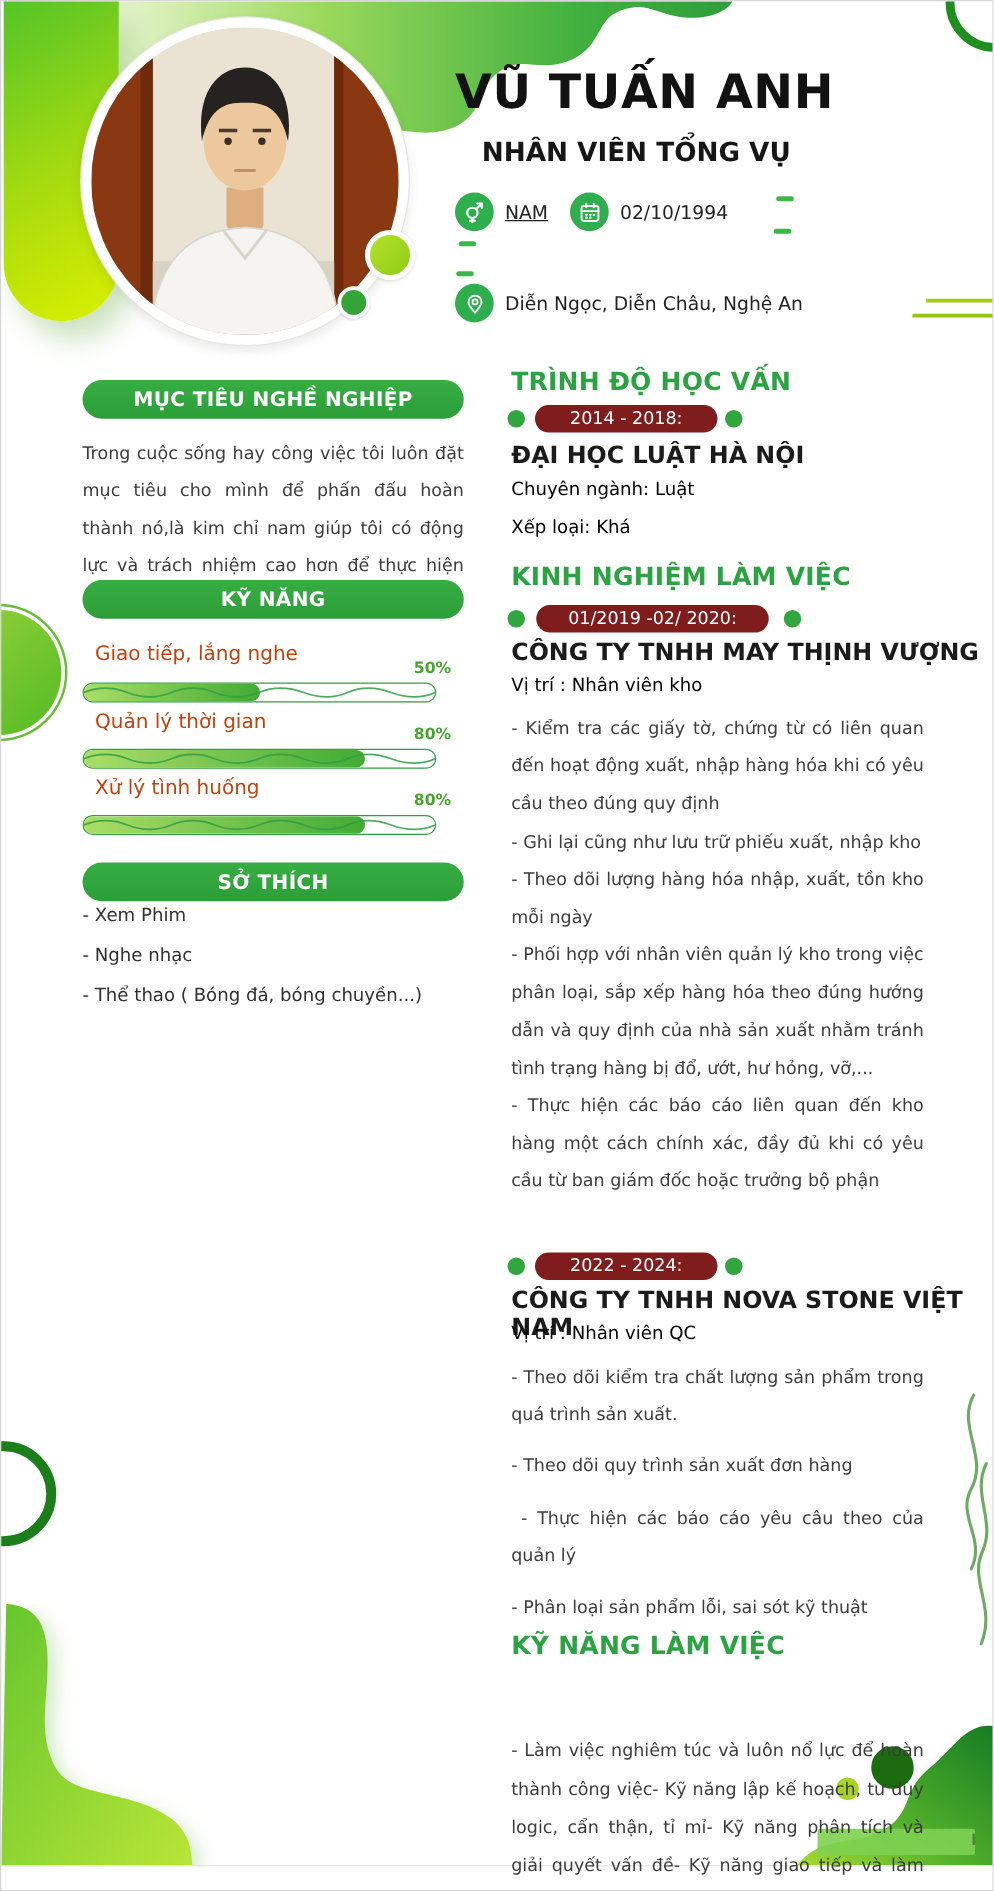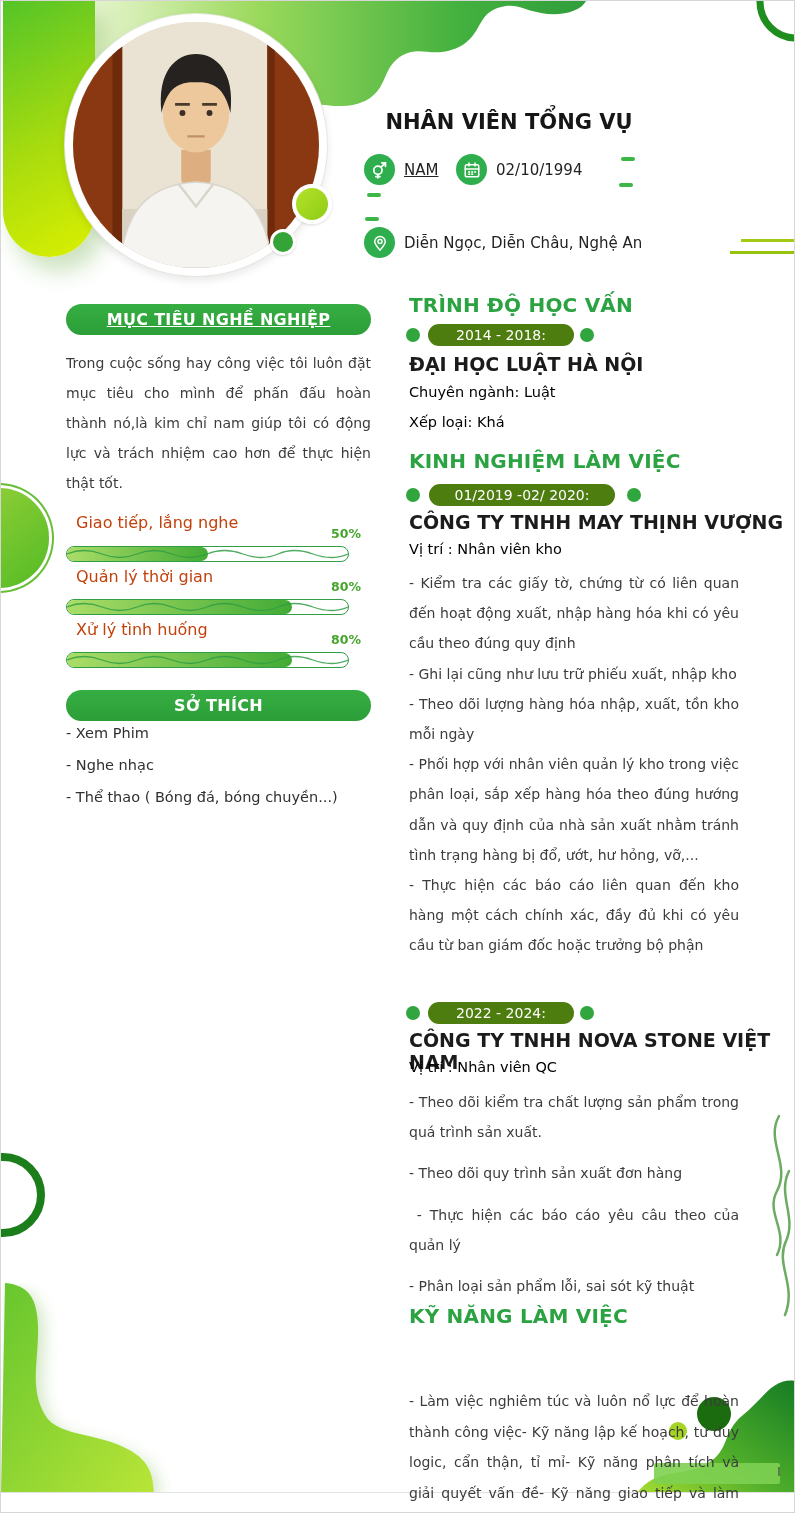--- a/index.html
+++ b/index.html
@@ -47,21 +47,21 @@
   .skill-pct{left:318px;width:42px;text-align:right;font-size:12.5px;font-weight:bold;color:#46a52c;}
   .skill-bar{left:65px;width:281px;height:14px;border:1px solid #2f9e44;border-radius:8px;background:#fff;overflow:hidden;}
   .skill-fill{position:absolute;left:0;top:0;height:100%;border-radius:0 8px 8px 0;
         background:linear-gradient(90deg,#abdd68,#42ab35);}
   .skill-bar svg{position:absolute;left:0;top:0;}
   .hobby{left:65px;font-size:14.5px;color:#303030;}
 
   
   .r-head{left:408px;font-size:20px;font-weight:bold;color:#2ba342;letter-spacing:.2px;}
   .dot{width:14px;height:14px;border-radius:50%;background:#31a63e;}
-  .dpill{height:22px;border-radius:11px;background:#4d7c0f;color:#fff;font-size:14px;
+  .dpill{height:22px;border-radius:11px;background:#7f1d1d;color:#fff;font-size:14px;
         display:flex;align-items:center;justify-content:center;}
   .bold-line{left:408px;font-weight:bold;font-size:19px;color:#1b1b1b;}
   .plain-line{left:408px;font-size:14.5px;color:#000000;}
   .duties{left:408px;width:330px;}
   .duties p{margin:0;white-space:pre-wrap;}
   .duties p + p{margin-top:0px;}
   .duties2 p + p{margin-top:11px;}
 </style>
 </head>
 <body>
@@ -148,20 +148,21 @@
       <path d="M36,37 C34,20 42,13 50,13 C58,13 66,20 64,37 C62,28 58,24 50,24.5 C42,24 38,28 36,37 Z" fill="#26221f"></path>
       <circle cx="44.5" cy="37" r="1.2" fill="#3a2e26"></circle>
       <circle cx="55.5" cy="37" r="1.2" fill="#3a2e26"></circle>
       <path d="M41.5,33.5 h6 M52.5,33.5 h6" stroke="#4a3a2d" stroke-width="1.1"></path>
       <path d="M46.5,46.5 h7" stroke="#c08f6d" stroke-width="1"></path>
     </svg>
   </div>
   <div class="abs c-lime"></div>
   <div class="abs c-green"></div>
 
+  <div class="abs name">VŨ TUẤN ANH</div>
   <div class="abs jobtitle">NHÂN VIÊN TỔNG VỤ</div>
 
   <div class="abs info-ico" style="left:363px;top:153px;">
     <svg width="19" height="19" viewBox="0 0 24 24" fill="none" stroke="#fff" stroke-width="2.2" stroke-linecap="round">
       <circle cx="10" cy="13" r="5.2"></circle>
       <path d="M14 9 L19.5 3.5 M15 3.5 h4.5 v4.5 M10 18.5 v4 M7.5 21 h5"></path>
     </svg>
   </div>
   <div class="abs info-label" style="left:403px;top:160px;text-decoration:underline;">NAM</div>
 
@@ -175,23 +176,24 @@
   <div class="abs info-label" style="left:495px;top:160px;">02/10/1994</div>
 
   <div class="abs info-ico" style="left:363px;top:226px;">
     <svg width="18" height="18" viewBox="0 0 24 24" fill="none" stroke="#fff" stroke-width="2" stroke-linecap="round">
       <path d="M12 21.5c4-4.5 7-7.9 7-11.2a7 7 0 1 0-14 0c0 3.3 3 6.7 7 11.2z"></path>
       <circle cx="12" cy="10" r="2.7"></circle>
     </svg>
   </div>
   <div class="abs info-label" style="left:403px;top:233px;">Diễn Ngọc, Diễn Châu, Nghệ An</div>
 
-  <div class="abs lpill" style="top:303px;text-decoration:underline;">MỤC TIÊU NGHỀ NGHIỆP</div>
+  <div class="abs lpill" style="top:303px;">MỤC TIÊU NGHỀ NGHIỆP</div>
   <div class="abs body-justify" style="left:65px;top:347px;width:305px;">Trong cuộc sống hay công việc tôi luôn đặt mục tiêu cho mình để phấn đấu hoàn thành nó,là kim chỉ nam giúp  tôi có động lực và trách nhiệm cao hơn để thực hiện thật tốt.</div>
 
+  <div class="abs lpill" style="top:463px;">KỸ NĂNG</div>
 
   <div class="abs skill-label" style="top:512px;">Giao tiếp, lắng nghe</div>
   <div class="abs skill-pct" style="top:525px;">50%</div>
   <div class="abs skill-bar" style="top:545px;">
     <div class="skill-fill" style="width: 50%;"></div>
     <svg width="281" height="14" viewBox="0 0 281 14" preserveAspectRatio="none">
       <path d="M0,7 Q17,0 35,7 T70,7 T105,7 T140,7 T176,7 T211,7 T246,7 T281,7" fill="none" stroke="#2f9e44" stroke-width="1.3" opacity="0.85"></path>
     </svg>
   </div>
 

